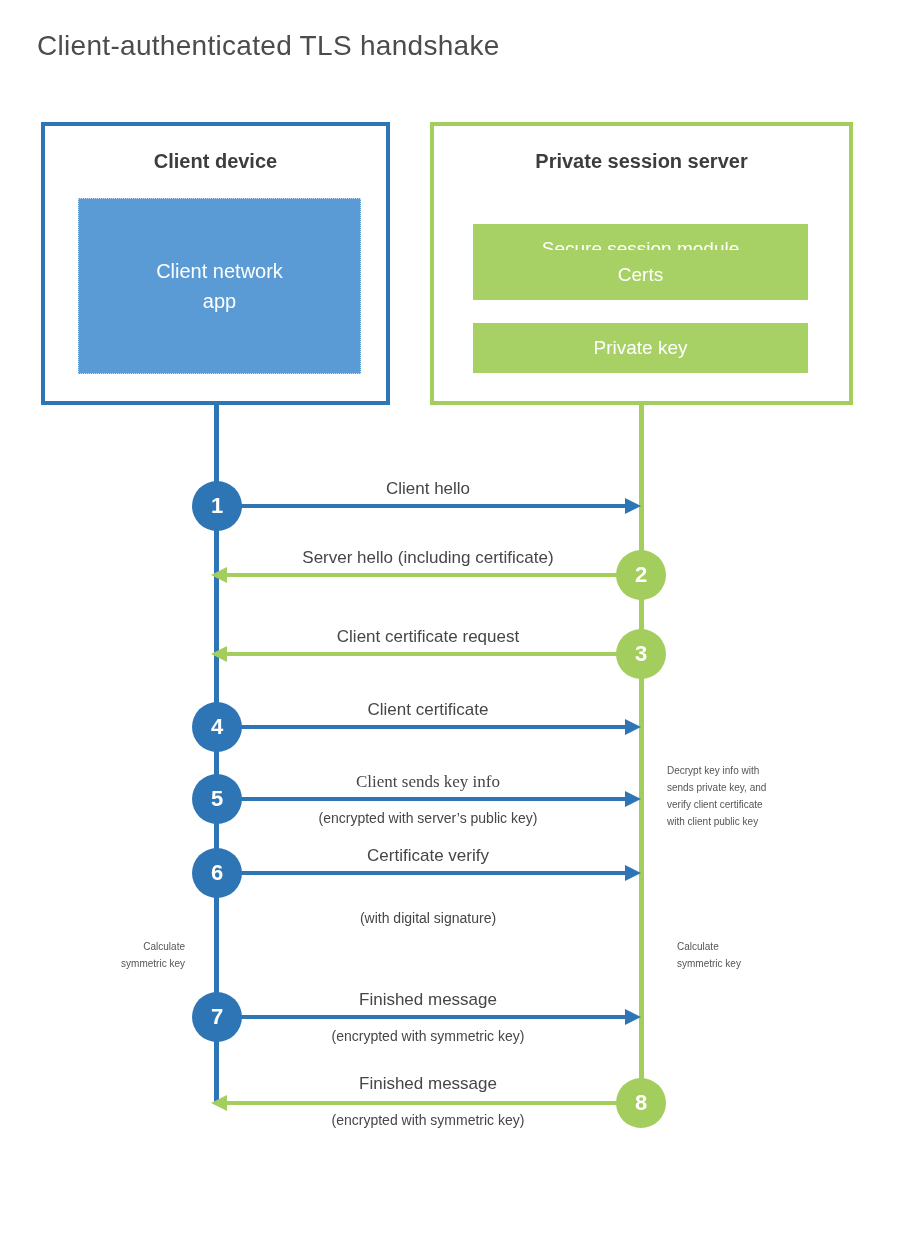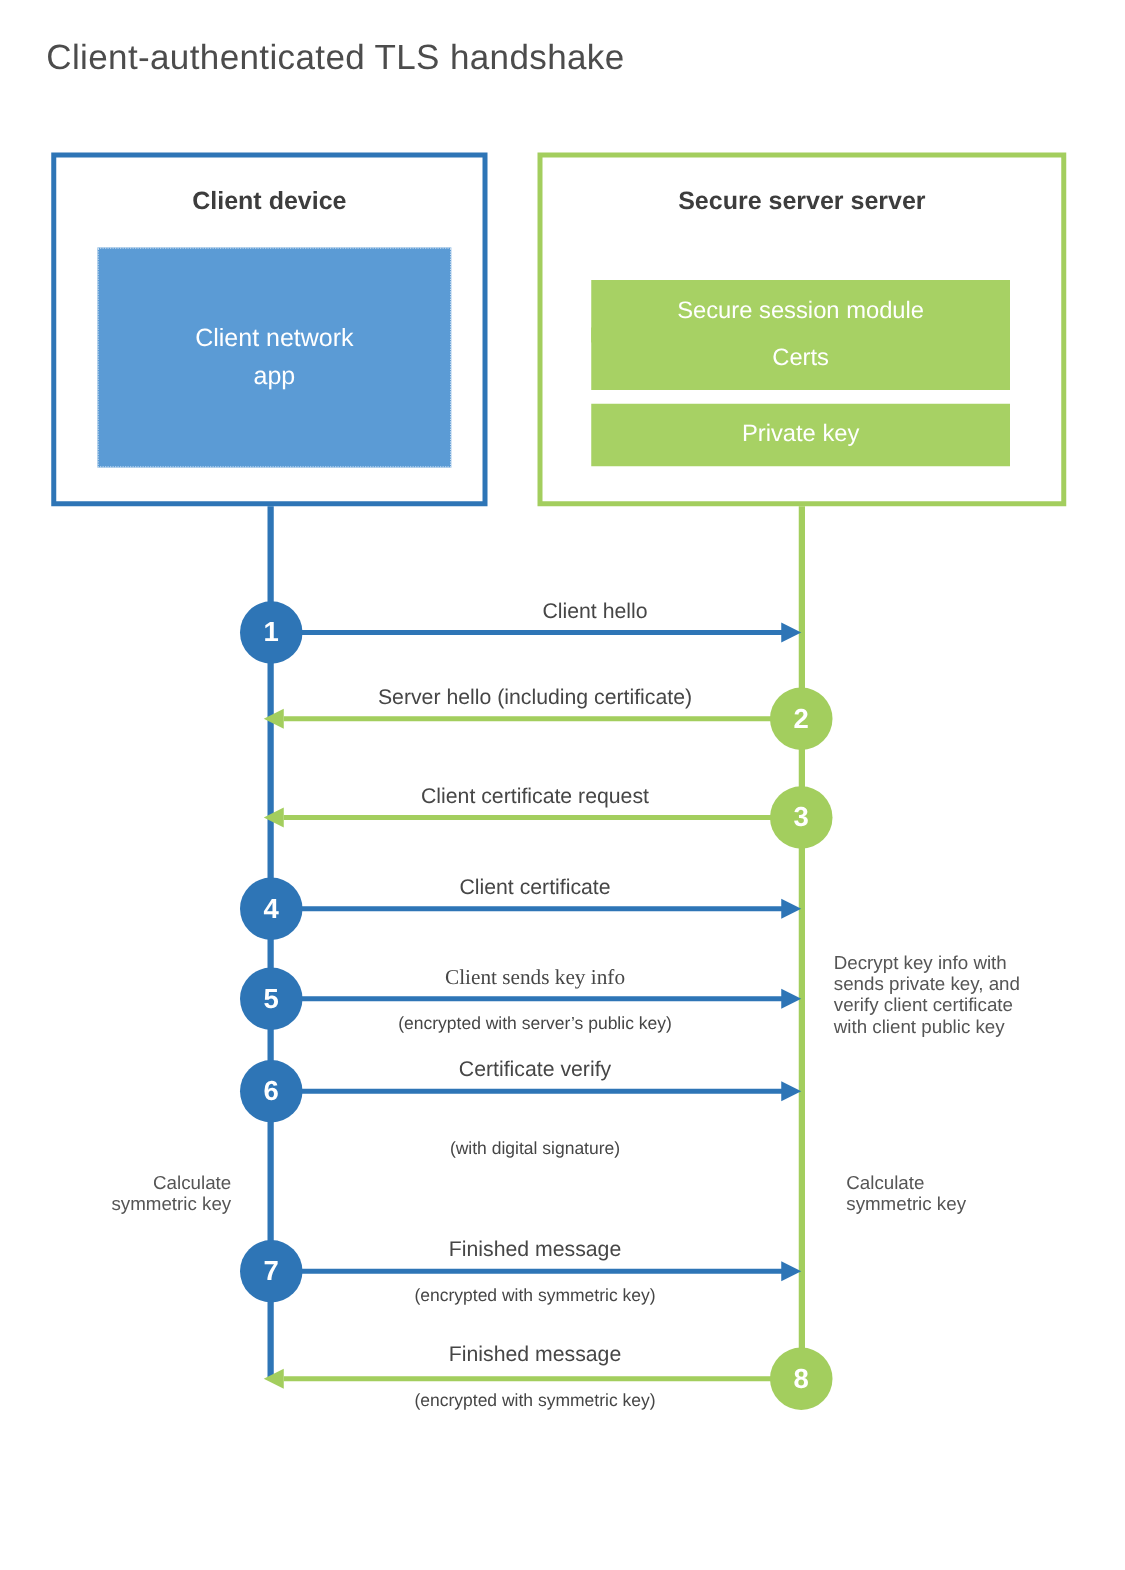--- a/index.html
+++ b/index.html
@@ -49,51 +49,51 @@
 
   .msg-label{position:absolute;left:428px;transform:translateX(-50%);white-space:nowrap;
     font-size:17px;color:var(--c-label);}
   .msg-sub{position:absolute;left:428px;transform:translateX(-50%);white-space:nowrap;
     font-size:14px;color:var(--c-label);}
 
   .circle{position:absolute;width:50px;height:50px;border-radius:50%;
     display:flex;align-items:center;justify-content:center;
     color:#ffffff;font-size:22px;font-weight:700;}
 
-  .note{position:absolute;font-size:15px;line-height:17px;color:var(--c-note);}
+  .note{position:absolute;font-size:10px;line-height:17px;color:var(--c-note);}
   .note.right-align{text-align:right;}
 </style>
 </head>
 <body>
 
 <div class="canvas">
 
   <div class="page-title">Client-authenticated TLS handshake</div>
 
   <div class="actor-box client">
     <div class="actor-title">Client device</div>
   </div>
   <div class="client-app">
     <div class="app-text">Client network app</div>
   </div>
 
   <div class="actor-box server">
-    <div class="actor-title">Secure server server</div>
+    <div class="actor-title">Private session server</div>
   </div>
   <div class="server-bar" style="top:200px;margin-top:24px;">Secure session module</div>
-  <div class="server-bar" style="top:262px;text-align:center;">Certs</div>
+  <div class="server-bar" style="top:250px;text-align:center;">Certs</div>
   <div class="server-bar" style="top:323px;">Private key</div>
 
   <div class="lifeline blue" style="left:214px;top:405px;height:698px;"></div>
   <div class="lifeline green" style="left:639px;top:405px;height:700px;"></div>
 
   <div>
     <div class="row-line blue-bg" style="left:217px;top:504px;width:409px;"></div>
     <div class="head-r" style="left:625px;top:498px;"></div>
-    <div class="msg-label" style="top:479px;margin-left:48px;">Client hello</div>
+    <div class="msg-label" style="top:479px;">Client hello</div>
     <div class="circle blue-bg" style="left:192px;top:481px;">
       <span>1</span>
     </div>
   </div>
 
   <div>
     <div class="head-l" style="left:211px;top:567px;"></div>
     <div class="row-line green-bg" style="left:227px;top:573px;width:414px;"></div>
     <div class="msg-label" style="top:548px;">Server hello (including certificate)</div>
     <div class="circle green-bg" style="left:616px;top:550px;">

